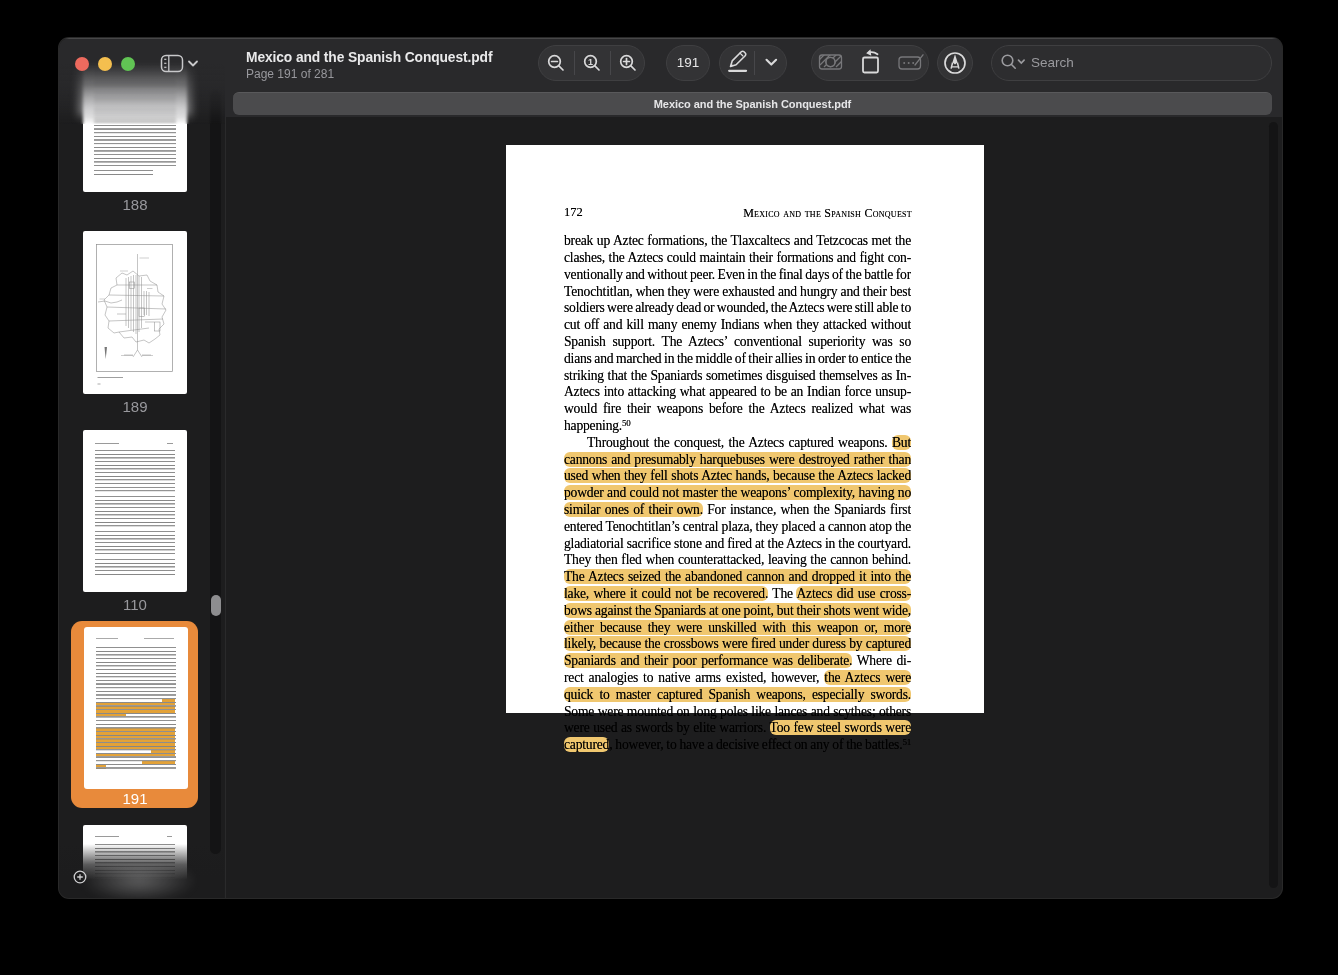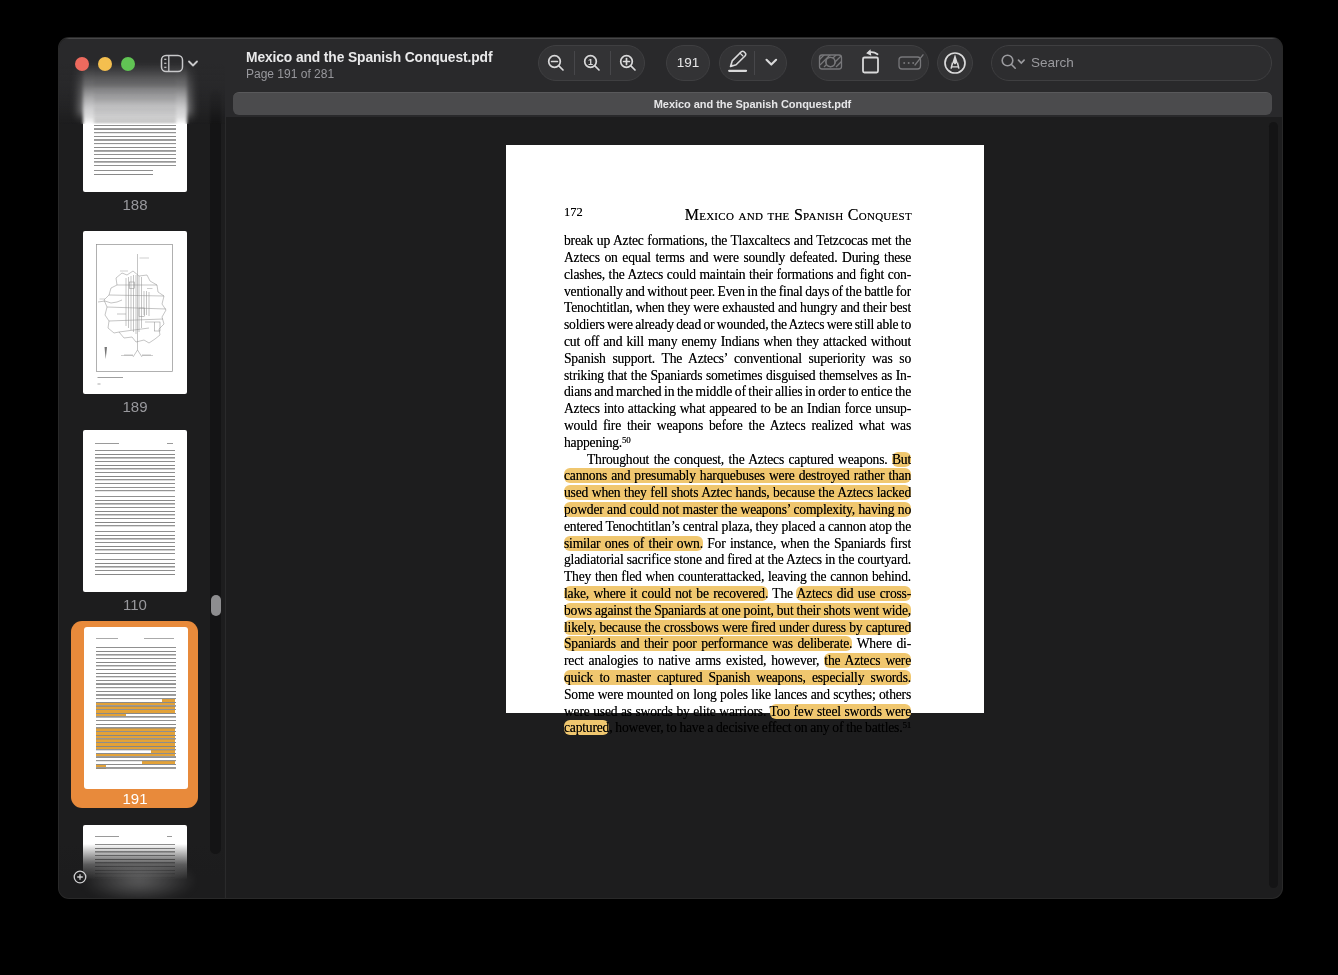--- a/index.html
+++ b/index.html
@@ -52,21 +52,21 @@
   
   .tl-lines { position:absolute; background:repeating-linear-gradient(180deg,
       #9b9b9b 0px, #868686 0.95px, rgba(0,0,0,0) 1.45px, rgba(0,0,0,0) 3.65px); }
   .tl-head { position:absolute; height:1px; background:#9a9a9a; }
   
   #page { position:absolute; left:447px; top:107px; width:478px; height:568px;
     background:#fff; color:#000; font-family:"Liberation Serif", serif;
     text-shadow:0 0 0.4px rgba(0,0,0,0.6); }
   #pghead { position:absolute; left:58px; top:60px; width:347px; font-size:12.5px; }
   #pgnum { position:absolute; left:0; top:0; }
-  #pgtitle { position:absolute; right:-1px; top:0.5px; font-variant:small-caps; letter-spacing:0.28px; font-size:16px; }
+  #pgtitle { position:absolute; right:-1px; top:0.5px; font-variant:small-caps; letter-spacing:0.28px; font-size:12px; }
   #body { position:absolute; left:58px; top:88.3px; width:347px;
     font-size:13.6px; line-height:16.8px; letter-spacing:-0.2px; word-spacing:-1.4px; }
   .ln { width:347px; height:16.8px; overflow:hidden; text-align:justify; }
   .ln::after { content:""; display:inline-block; width:100%; }
   .ln.last::after { content:none; }
   .hl { background:#f0c76f;border-radius:6px; }
   .ind { display:inline-block; width:23px; }
   sup { font-size:9px; vertical-align:baseline; position:relative; top:-4px; }
 </style>
 </head>
@@ -154,42 +154,43 @@
   <div id="divider"></div>
   <div id="maintrack"></div>
 
   <div id="page">
     <div id="pghead">
       <span id="pgnum">172</span>
       <span id="pgtitle">Mexico and the Spanish Conquest</span>
     </div>
     <div id="body">
 <div class="ln">break up Aztec formations, the Tlaxcaltecs and Tetzcocas met the</div>
-<div class="ln">Aztecs on equal terms and were soundly defeated. During these</div>
 <div class="ln">clashes, the Aztecs could maintain their formations and fight con-</div>
 <div class="ln">ventionally and without peer. Even in the final days of the battle for</div>
 <div class="ln">Tenochtitlan, when they were exhausted and hungry and their best</div>
 <div class="ln">soldiers were already dead or wounded, the Aztecs were still able to</div>
 <div class="ln">cut off and kill many enemy Indians when they attacked without</div>
 <div class="ln">Spanish support. The Aztecs’ conventional superiority was so</div>
+<div class="ln">dians and marched in the middle of their allies in order to entice the</div>
 <div class="ln">striking that the Spaniards sometimes disguised themselves as In-</div>
-<div class="ln">dians and marched in the middle of their allies in order to entice the</div>
 <div class="ln">Aztecs into attacking what appeared to be an Indian force unsup-</div>
 <div class="ln">would fire their weapons before the Aztecs realized what was</div>
 <div class="ln last">happening.<sup>50</sup></div>
 <div class="ln"><span class="ind"></span>Throughout the conquest, the Aztecs captured weapons. <span class="hl">But</span></div>
 <div class="ln"><span class="hl">cannons and presumably harquebuses were destroyed rather than</span></div>
 <div class="ln"><span class="hl">used when they fell shots Aztec hands, because the Aztecs lacked</span></div>
 <div class="ln"><span class="hl">powder and could not master the weapons’ complexity, having no</span></div>
+<div class="ln"><span class="hl">similar ones of their own.</span> For instance, when the Spaniards first</div>
 <div class="ln">entered Tenochtitlan’s central plaza, they placed a cannon atop the</div>
-<div class="ln"><span class="hl">similar ones of their own.</span> For instance, when the Spaniards first</div>
 <div class="ln">gladiatorial sacrifice stone and fired at the Aztecs in the courtyard.</div>
 <div class="ln">They then fled when counterattacked, leaving the cannon behind.</div>
+<div class="ln"><span class="hl">The Aztecs seized the abandoned cannon and dropped it into the</span></div>
 <div class="ln"><span class="hl">lake, where it could not be recovered.</span> The <span class="hl">Aztecs did use cross-</span></div>
 <div class="ln"><span class="hl">bows against the Spaniards at one point, but their shots went wide,</span></div>
+<div class="ln"><span class="hl">either because they were unskilled with this weapon or, more</span></div>
 <div class="ln"><span class="hl">likely, because the crossbows were fired under duress by captured</span></div>
 <div class="ln"><span class="hl">Spaniards and their poor performance was deliberate.</span> Where di-</div>
 <div class="ln">rect analogies to native arms existed, however, <span class="hl">the Aztecs were</span></div>
 <div class="ln"><span class="hl">quick to master captured Spanish weapons, especially swords.</span></div>
 <div class="ln">Some were mounted on long poles like lances and scythes; others</div>
 <div class="ln">were used as swords by elite warriors. <span class="hl">Too few steel swords were</span></div>
 <div class="ln"><span class="hl">captured</span>, however, to have a decisive effect on any of the battles.<sup>51</sup></div>
     </div>
   </div>
 

